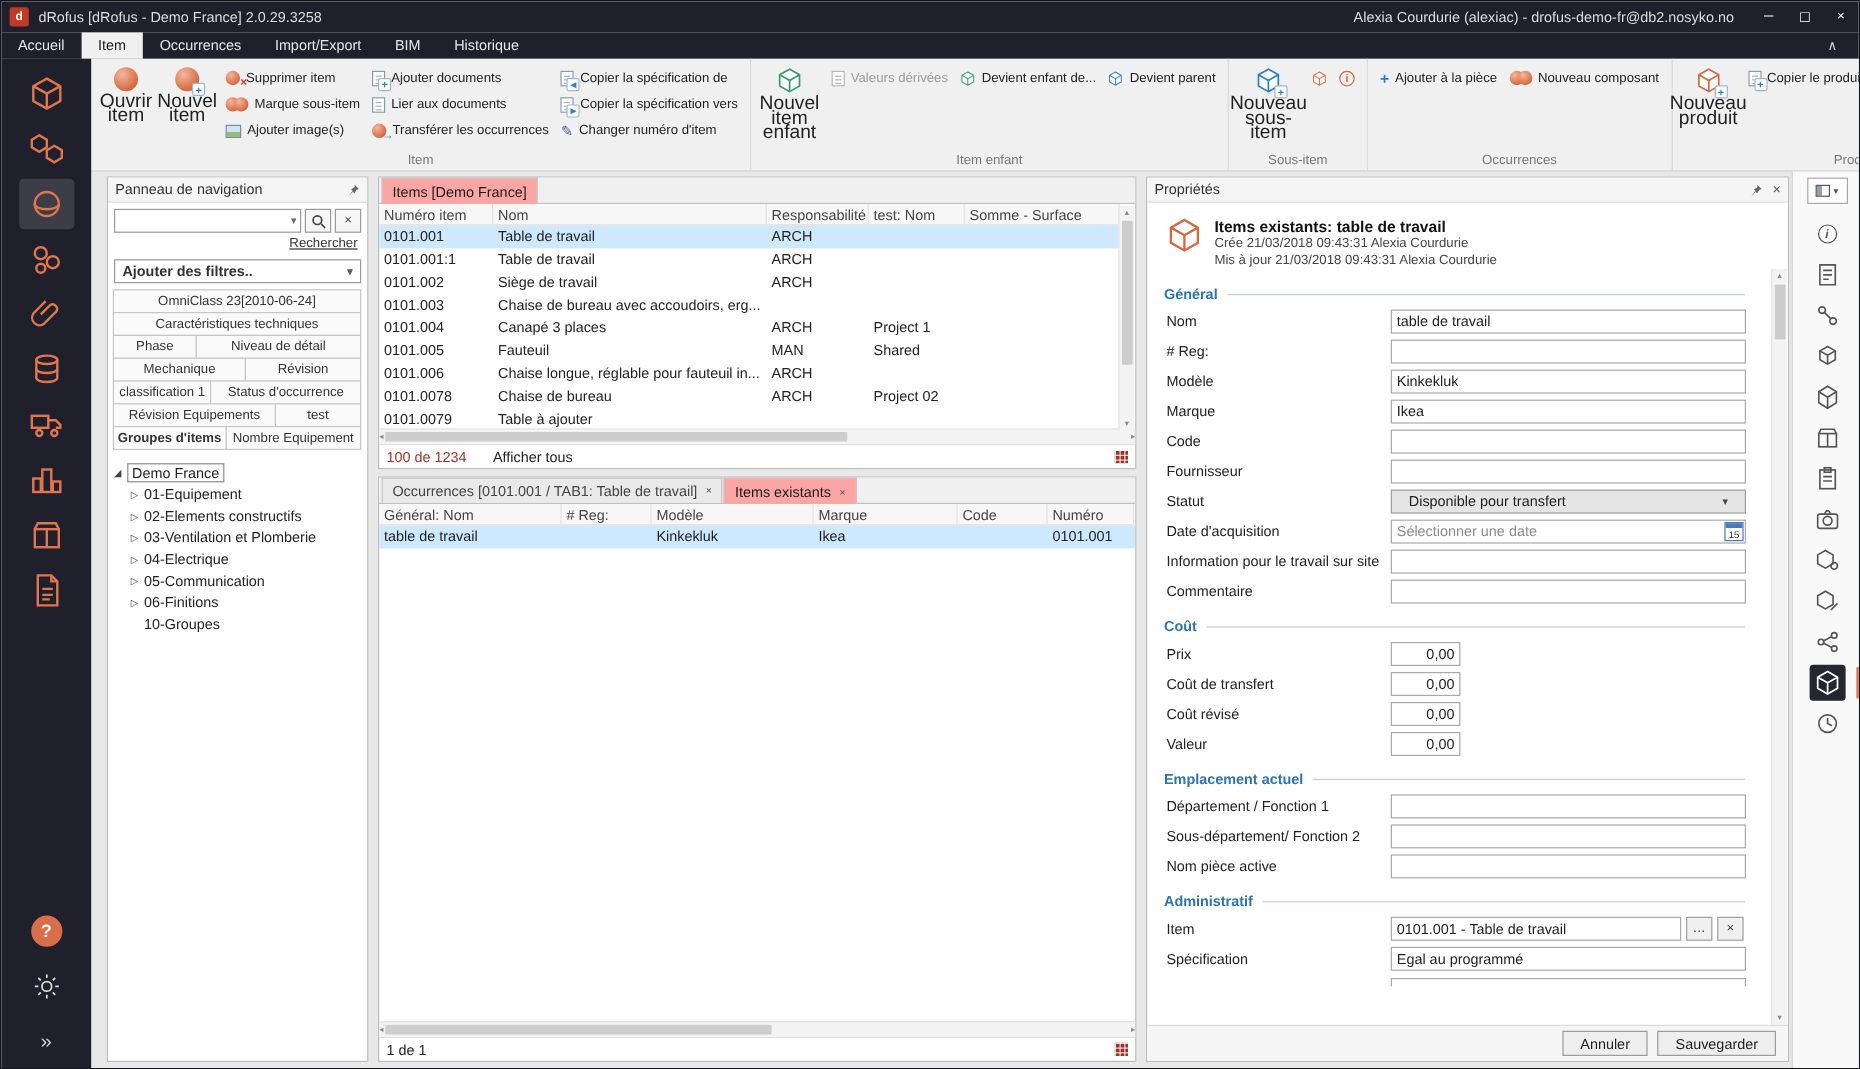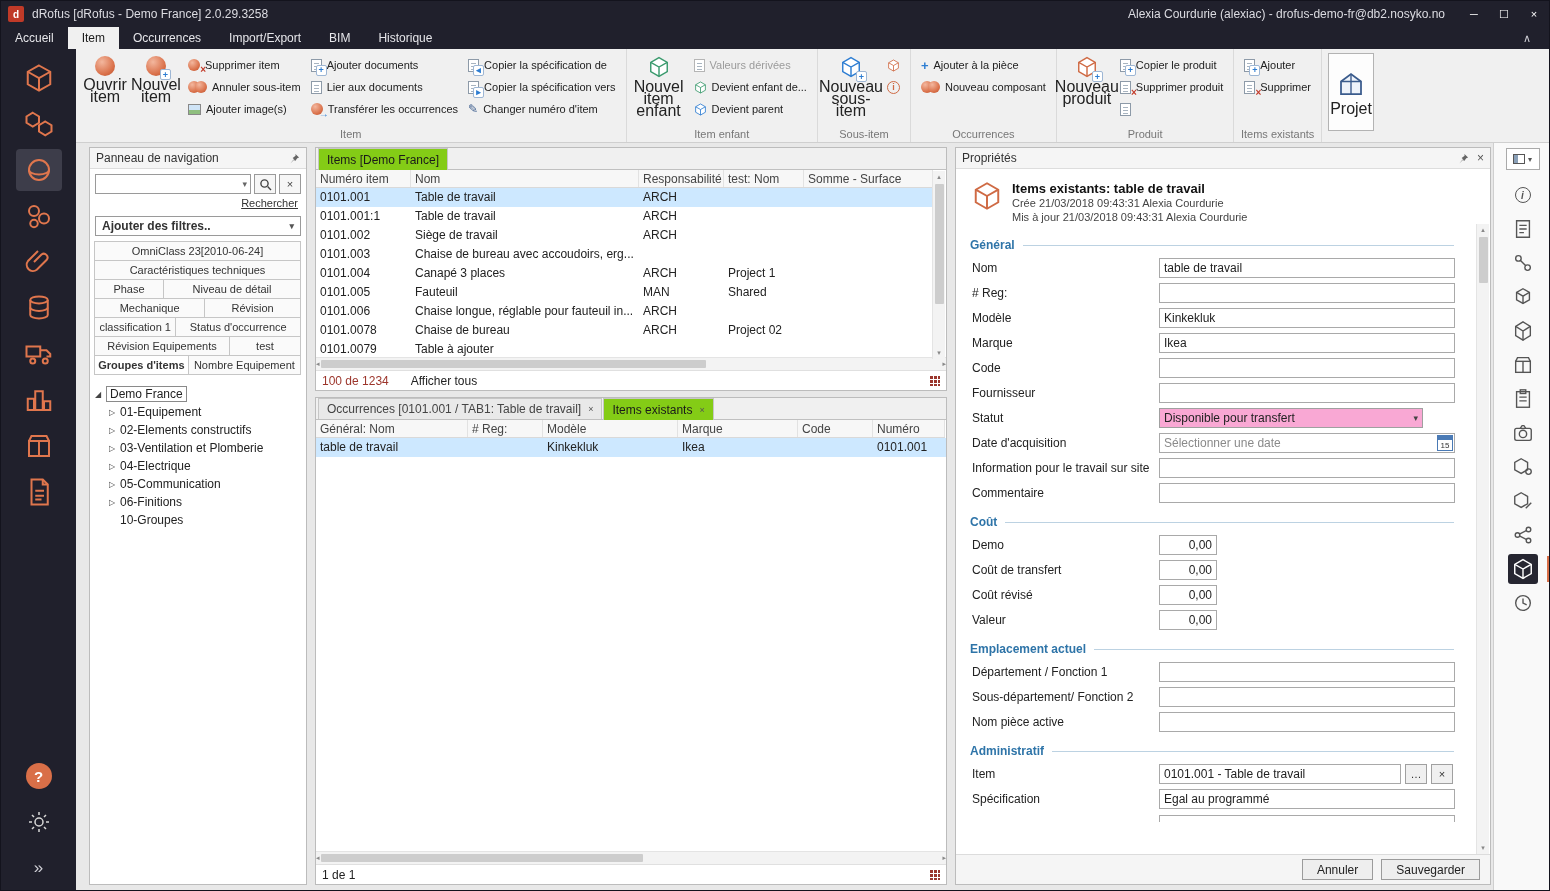--- a/index.html
+++ b/index.html
@@ -16,21 +16,21 @@
 .mtab{padding:0 14px;display:flex;align-items:center;color:#e6e6ea;font-size:12px;}
 .mtab.active{background:#f0f0f0;color:#1a1a1a;}
 .collapse{margin-left:auto;padding:0 18px;display:flex;align-items:center;color:#cfcfd6;font-size:11px;}
 
 .ribbon{position:absolute;left:75px;top:48px;width:1475px;height:94px;background:#f0f0f0;border-bottom:1px solid #cfcfcf;display:flex;}
 .rgroup{display:flex;flex-direction:column;border-right:1px solid #dadada;padding:3px 5px 0;}
 .rg-content{flex:1;display:flex;align-items:flex-start;gap:3px;}
 .rg-label{text-align:center;font-size:11px;color:#777;height:15px;line-height:14px;}
 .bigbtn{width:48px;min-height:66px;display:flex;flex-direction:column;align-items:center;gap:3px;padding-top:4px;border-radius:3px;}
 .bl{font-size:16px;line-height:12px;text-align:center;color:#222;}
-.smcol{display:flex;flex-direction:column;padding-top:2px;}
+.smcol{display:flex;flex-direction:row;padding-top:2px;}
 .smgrid3{display:grid;grid-auto-flow:column;grid-template-rows:repeat(3,22px);padding-top:2px;}
 .smbtn{height:22px;display:flex;align-items:center;gap:5px;padding:0 5px;font-size:11px;color:#222;white-space:nowrap;}
 .smbtn.disabled{color:#9b9b9b;}
 .projetbtn{width:46px;height:78px;margin:4px 4px 0 6px;background:#fdfdfd;border:1px solid #b3b3b3;display:flex;flex-direction:column;align-items:center;justify-content:center;gap:4px;}
 
 .icw{position:relative;display:inline-flex;flex:none;}
 .sph{width:20px;height:20px;border-radius:50%;background:radial-gradient(circle at 35% 30%,#f3b79e,#d96f48 65%,#b34f2c);display:inline-block;flex:none;}
 .sph.s{width:12px;height:12px;}
 .bdg{position:absolute;right:-5px;bottom:-4px;width:11px;height:11px;border:1px solid #9db6d4;background:#fff;color:#2d7dd2;font-size:9px;font-weight:bold;display:flex;align-items:center;justify-content:center;border-radius:2px;}
 .xo{position:absolute;right:-6px;bottom:-4px;color:#c23b2a;font-size:10px;font-weight:bold;}
@@ -76,21 +76,21 @@
 .tree{padding:8px 2px;}
 .trw{height:18px;display:flex;align-items:center;font-size:12px;color:#222;}
 .tar{width:12px;text-align:center;font-size:8px;color:#444;margin-right:2px;flex:none;}
 .trw.c{padding-left:14px;}
 .tlabel.boxed{border:1px solid #8a8a8a;padding:0 3px;}
 
 #center{left:314px;top:146px;width:632px;height:738px;border:0;background:transparent;}
 .cpanel{position:absolute;left:0;width:632px;background:#fff;border:1px solid #bcbcbc;display:flex;flex-direction:column;}
 .tabstrip{height:22px;background:#f0f0f0;border-bottom:1px solid #c0c0c0;display:flex;align-items:flex-end;padding-left:2px;gap:1px;}
 .tab{height:21px;display:flex;align-items:center;gap:7px;padding:0 8px;font-size:12px;color:#444;background:#e9e9e9;border:1px solid #c6c6c6;border-bottom:0;}
-.tab.active{background:#84cc16;color:#1a1a1a;margin-bottom:-1px;height:22px;}
+.tab.active{background:#fca5a5;color:#1a1a1a;margin-bottom:-1px;height:22px;}
 .tab .tx{font-size:9px;color:#555;}
 .t1g{display:grid;grid-template-columns:95px 228px 85px 80px 1fr;}
 .t2g{display:grid;grid-template-columns:152px 75px 135px 120px 75px 1fr;}
 .thead{height:18px;border-bottom:1px solid #d9d9d9;background:#f7f7f7;margin-right:13px;}
 .thead .hc{font-size:12px;color:#444;padding:0 4px;border-right:1px solid #e2e2e2;white-space:nowrap;overflow:hidden;line-height:18px;}
 .trows{overflow:hidden;margin-right:13px;}
 .drow{height:19px;}
 .drow .c{padding:0 4px;line-height:19px;white-space:nowrap;overflow:hidden;font-size:12px;}
 .drow.sel{background:#cde8ff;}
 .vsb{position:absolute;right:1px;width:13px;background:#f3f3f3;border-left:1px solid #e4e4e4;display:flex;flex-direction:column;align-items:center;}
@@ -109,21 +109,21 @@
 .pp-title{font-size:13px;font-weight:bold;color:#111;}
 .pp-meta{font-size:11px;color:#444;line-height:14px;}
 .psec{display:flex;align-items:center;margin:10px 36px 3px 14px;}
 .psec>span:first-child{color:#2e74a8;font-weight:bold;font-size:12px;white-space:nowrap;}
 .pline{flex:1;border-top:1px solid #bcd2e2;margin-left:8px;}
 .prow{display:flex;align-items:center;height:25px;padding-left:16px;}
 .plab{width:187px;font-size:12px;color:#222;flex:none;}
 .pin{width:296px;height:20px;border:1px solid #a9a9a9;padding:0 4px;font-size:12px;color:#222;outline:0;background:#fff;}
 .pin::placeholder{color:#8a8a8a;}
 .pin.num{width:58px;text-align:right;}
-.pselect{width:264px;height:20px;border:1px solid #a0a0a0;background:#f9a8d4;display:flex;align-items:center;padding:0 4px;font-size:12px;}
+.pselect{width:296px;height:20px;border:1px solid #a0a0a0;background:#e5e5e5;display:flex;align-items:center;padding:0 14px;font-size:12px;}
 .pselect .cdn{margin-left:auto;font-size:9px;color:#444;}
 .pdate{position:relative;width:296px;height:20px;}
 .pdate .pin{width:100%;padding-right:22px;}
 .cal{position:absolute;right:2px;top:2px;width:16px;height:16px;border:1px solid #4a7ab5;background:#fff;font-size:8px;color:#333;display:flex;align-items:flex-end;justify-content:center;}
 .cal::before{content:"";position:absolute;top:0;left:0;right:0;height:4px;background:#4a7ab5;}
 .sqb{width:22px;height:20px;border:1px solid #a0a0a0;background:#f0f0f0;font-size:11px;color:#333;margin-left:4px;display:flex;align-items:center;justify-content:center;}
 .sliver{height:7px;width:296px;margin:4px 0 0 203px;border:1px solid #a9a9a9;border-bottom:0;background:#fff;}
 .pfoot{position:absolute;left:0;bottom:0;width:100%;height:30px;background:#f5f5f5;border-top:1px solid #dcdcdc;display:flex;align-items:center;justify-content:flex-end;gap:8px;padding-right:10px;}
 .btn{height:21px;border:1px solid #9b9b9b;background:#eee;font-size:12px;color:#222;padding:0 14px;display:flex;align-items:center;}
 .props-sb{top:76px;bottom:30px;}
@@ -186,21 +186,21 @@
               <span class="sph s"></span>
               <span class="xo">×</span>
             </span>
             <span>Supprimer item</span>
           </div>
         <div class="smbtn">
             <span class="icw">
               <span class="sph s"></span>
               <span class="sph s" style="margin-left:-5px"></span>
             </span>
-            <span>Annuler sous-item</span>
+            <span>Marque sous-item</span>
           </div>
         <div class="smbtn">
             <span class="img"></span>
             <span>Ajouter image(s)</span>
           </div>
         <div class="smbtn">
             <span class="icw">
               <span class="doc"></span>
               <span class="bdg">+</span>
             </span>
@@ -774,21 +774,21 @@
   <div class="prow">
       <span class="plab">Commentaire</span>
       <input class="pin" style="">
     </div>
 
   <div class="psec">
       <span>Coût</span>
       <span class="pline"></span>
     </div>
   <div class="prow">
-      <span class="plab">Demo</span>
+      <span class="plab">Prix</span>
       <input class="pin num" value="0,00" style="">
     </div>
   <div class="prow">
       <span class="plab">Coût de transfert</span>
       <input class="pin num" value="0,00" style="">
     </div>
   <div class="prow">
       <span class="plab">Coût révisé</span>
       <input class="pin num" value="0,00" style="">
     </div>

